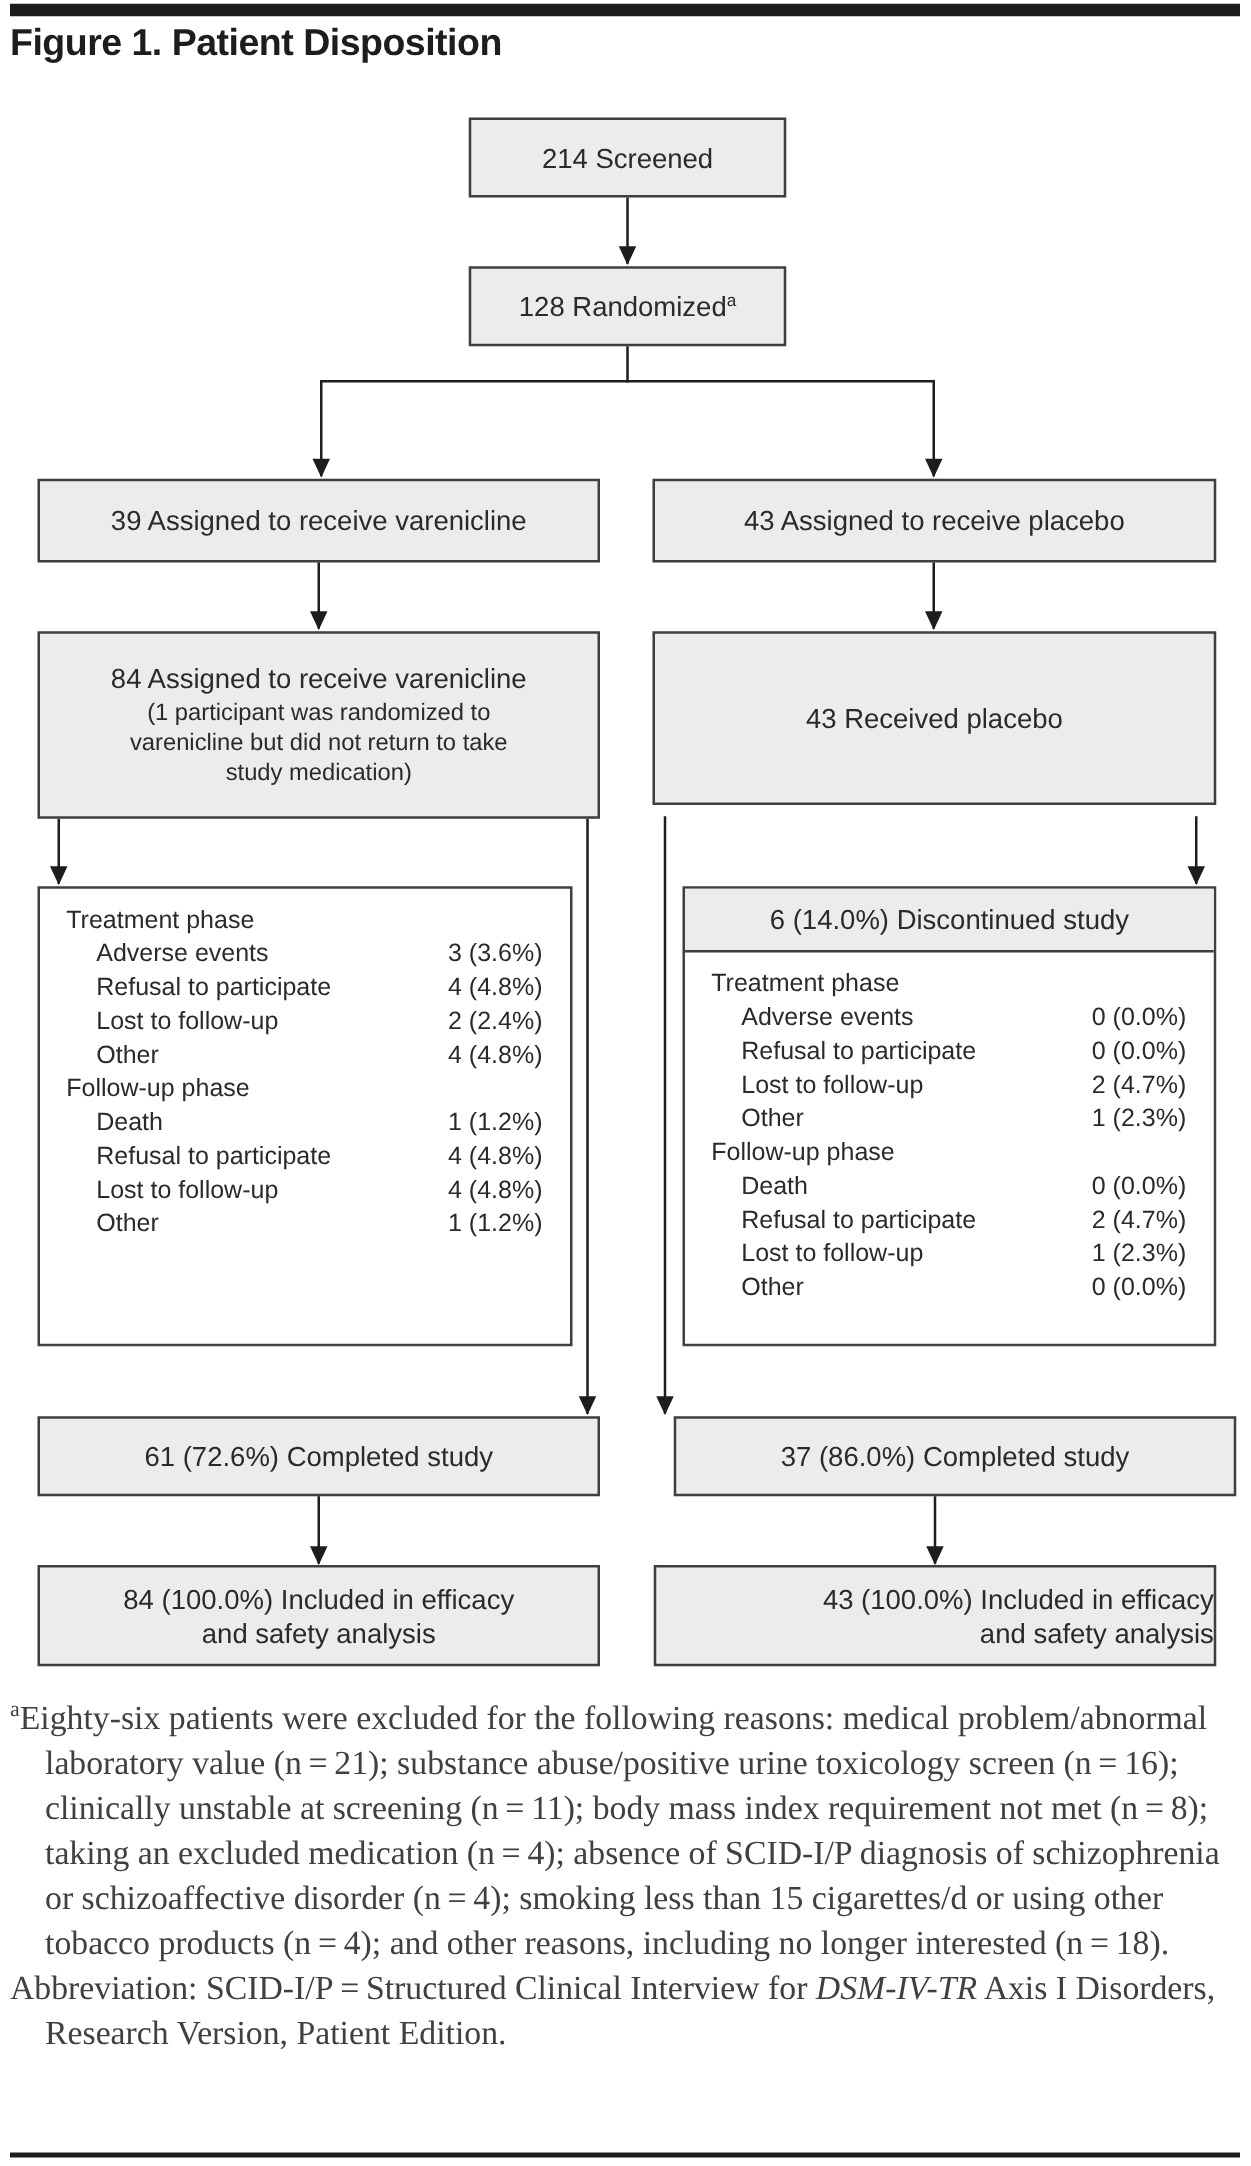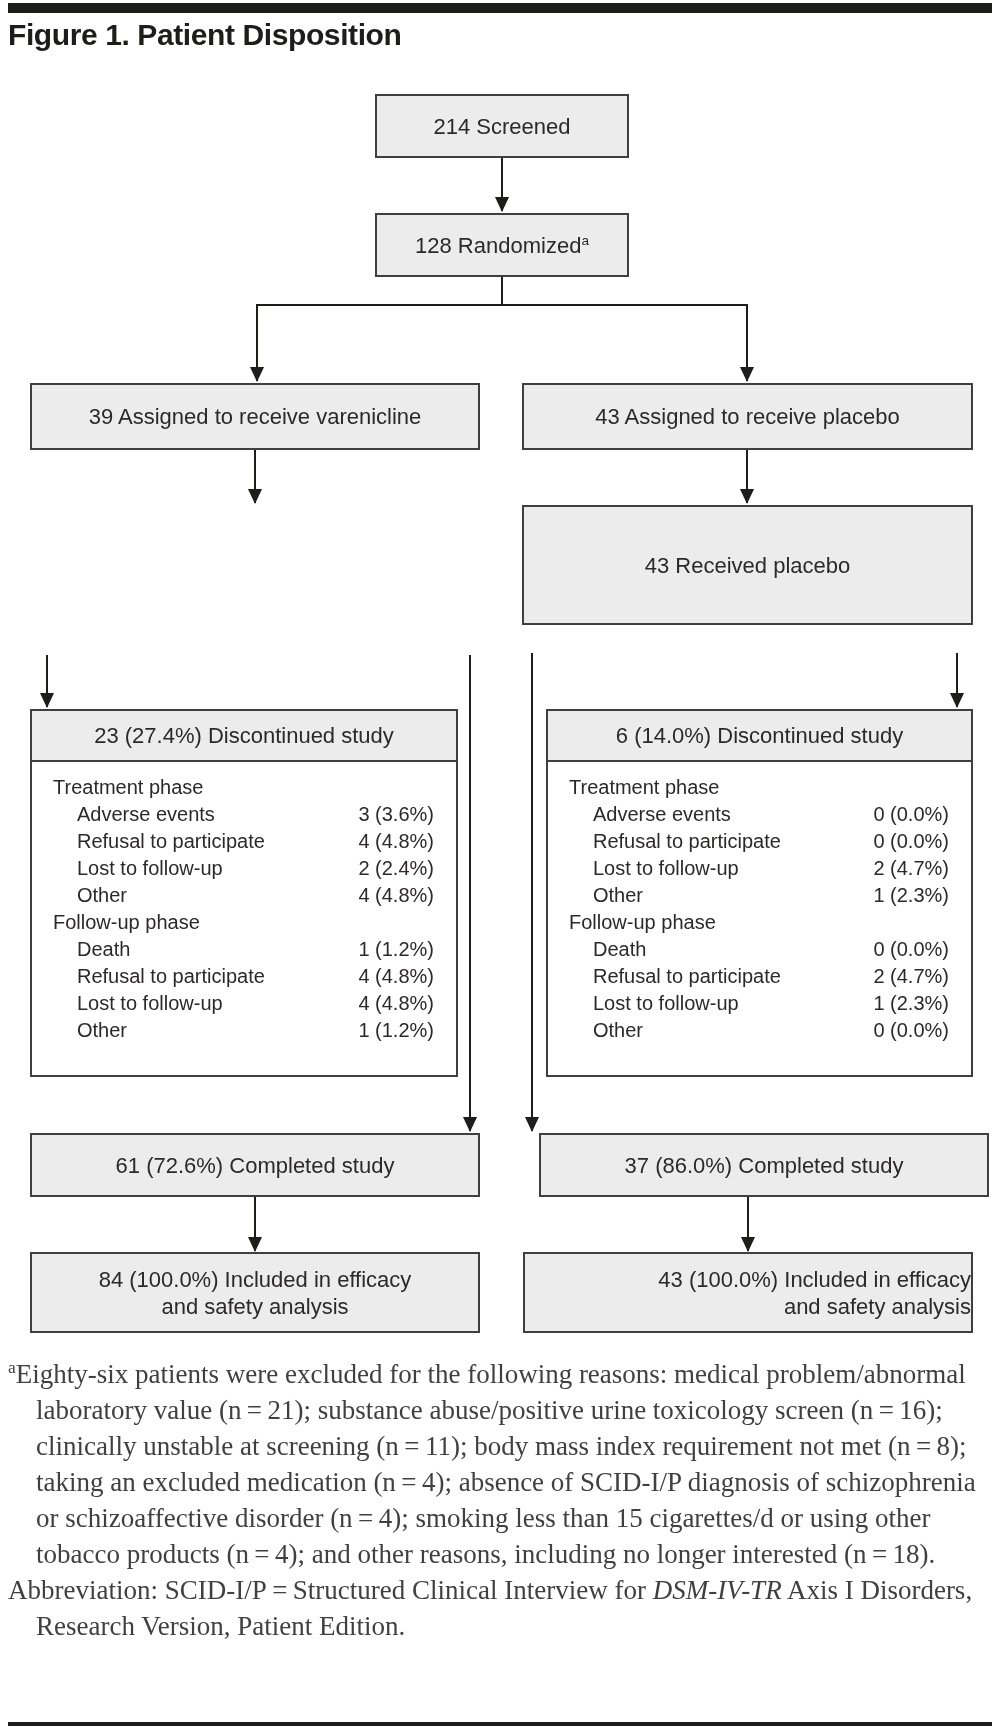--- a/index.html
+++ b/index.html
@@ -81,31 +81,36 @@
   <div class="fbox" style="left:30px;top:383px;width:450px;height:67px;">
     <div class="inner">39 Assigned to receive varenicline</div>
   </div>
   <div class="fbox" style="left:522px;top:383px;width:451px;height:67px;">
     <div class="inner">43 Assigned to receive placebo</div>
   </div>
 
   <div class="varrow" style="left:254px;top:450px;height:53px;"></div>
   <div class="varrow" style="left:746px;top:450px;height:53px;"></div>
 
-  <div class="fbox" style="left:522px;top:505px;width:451px;height:120px;">
+  <div class="fbox" style="left:30px;top:505px;width:450px;height:150px;">
+    <div class="inner">
+      <div>84 Assigned to receive varenicline</div>
+      <div class="note">(1 participant was randomized to varenicline but did not return to take study medication)</div>
+    </div>
+  </div>
+  <div class="fbox" style="left:522px;top:505px;width:451px;height:139px;">
     <div class="inner">43 Received placebo</div>
   </div>
 
   <div class="varrow" style="left:46px;top:655px;height:52px;"></div>
   <div class="varrow" style="left:469px;top:655px;height:476px;"></div>
   <div class="varrow" style="left:956px;top:653px;height:54px;"></div>
   <div class="varrow" style="left:531px;top:653px;height:478px;"></div>
 
   <div class="dpanel" style="left:30px;top:709px;width:428px;height:368px;">
-    <div class="dheader">23 (27.4%) Discontinued study</div>
     <div class="dbody">
       <div class="drow phase">
           <span class="lbl">Treatment phase</span>
         </div>
       <div class="drow item">
           <span class="lbl">Adverse events</span>
           <span class="val">3 (3.6%)</span>
         </div>
       <div class="drow item">
           <span class="lbl">Refusal to participate</span>

